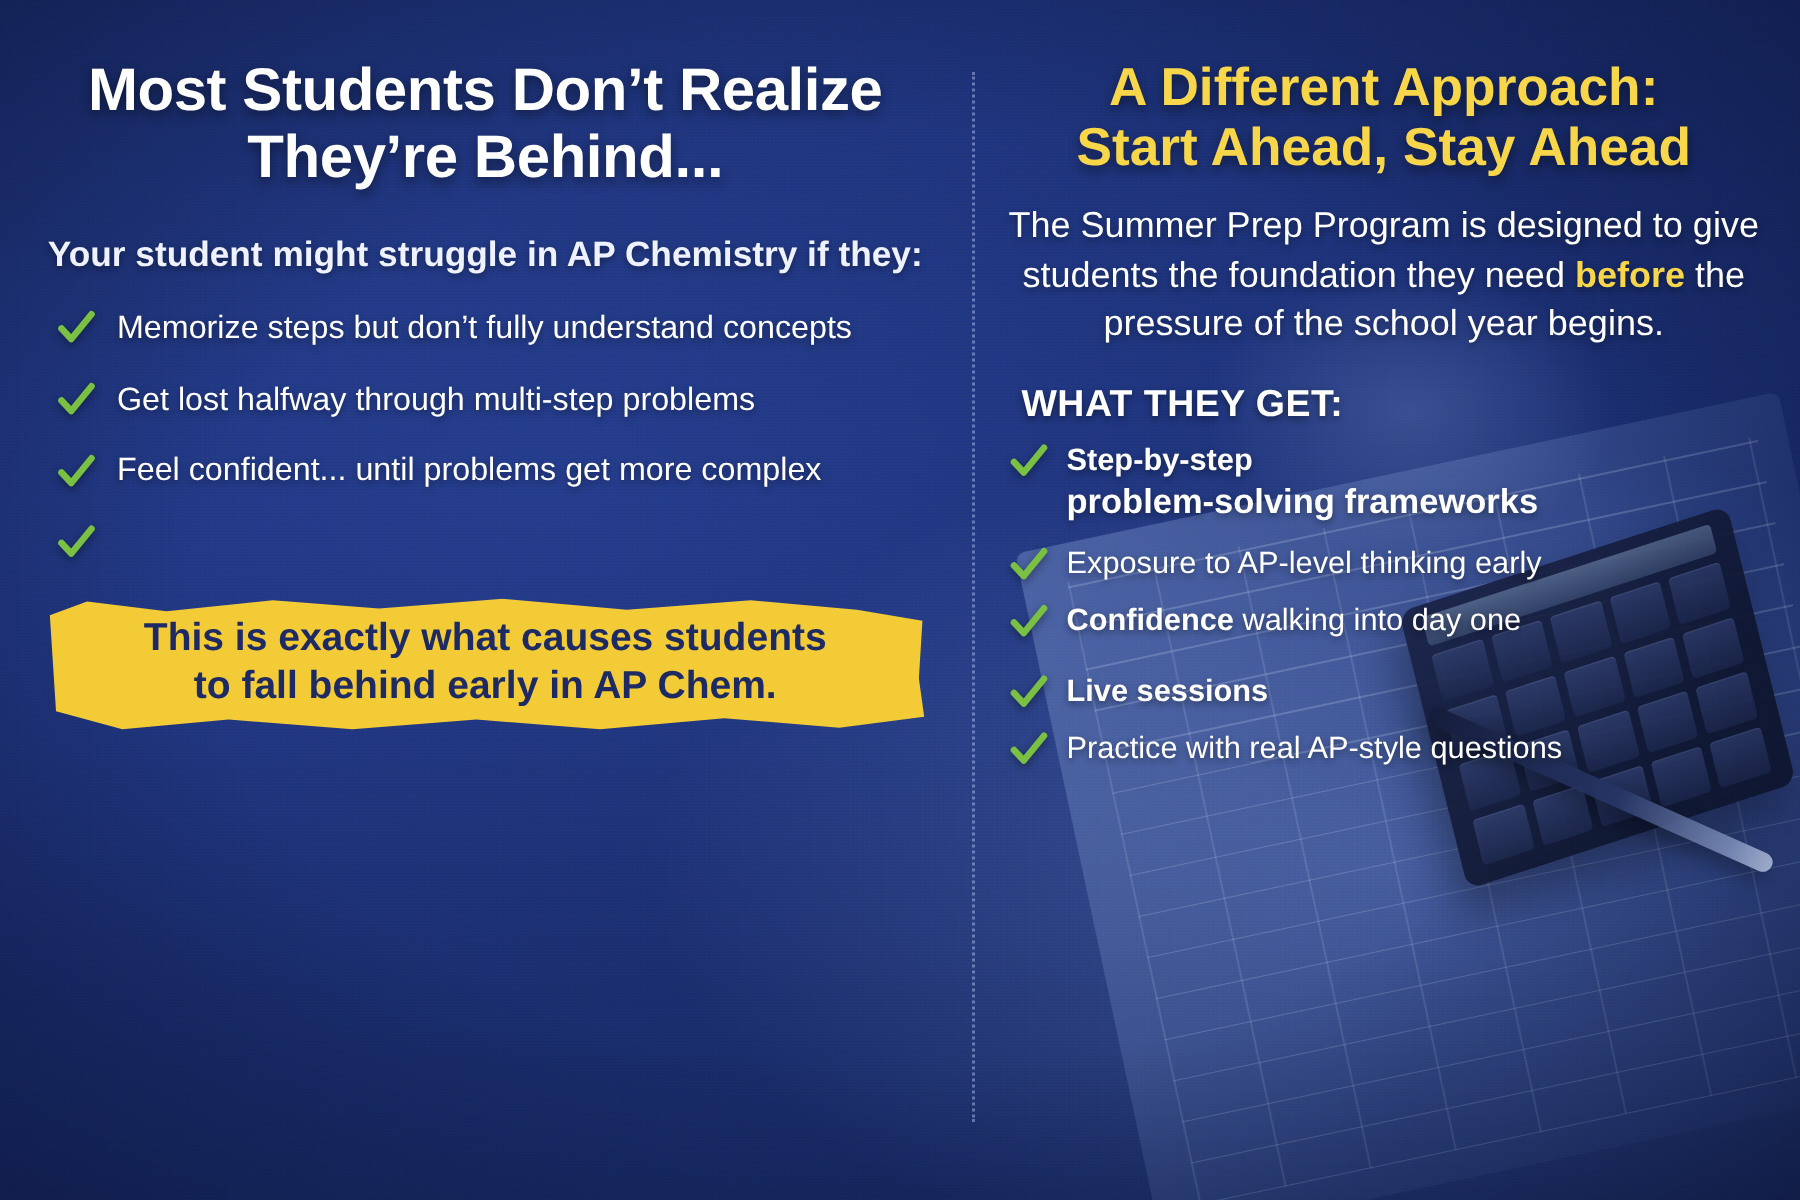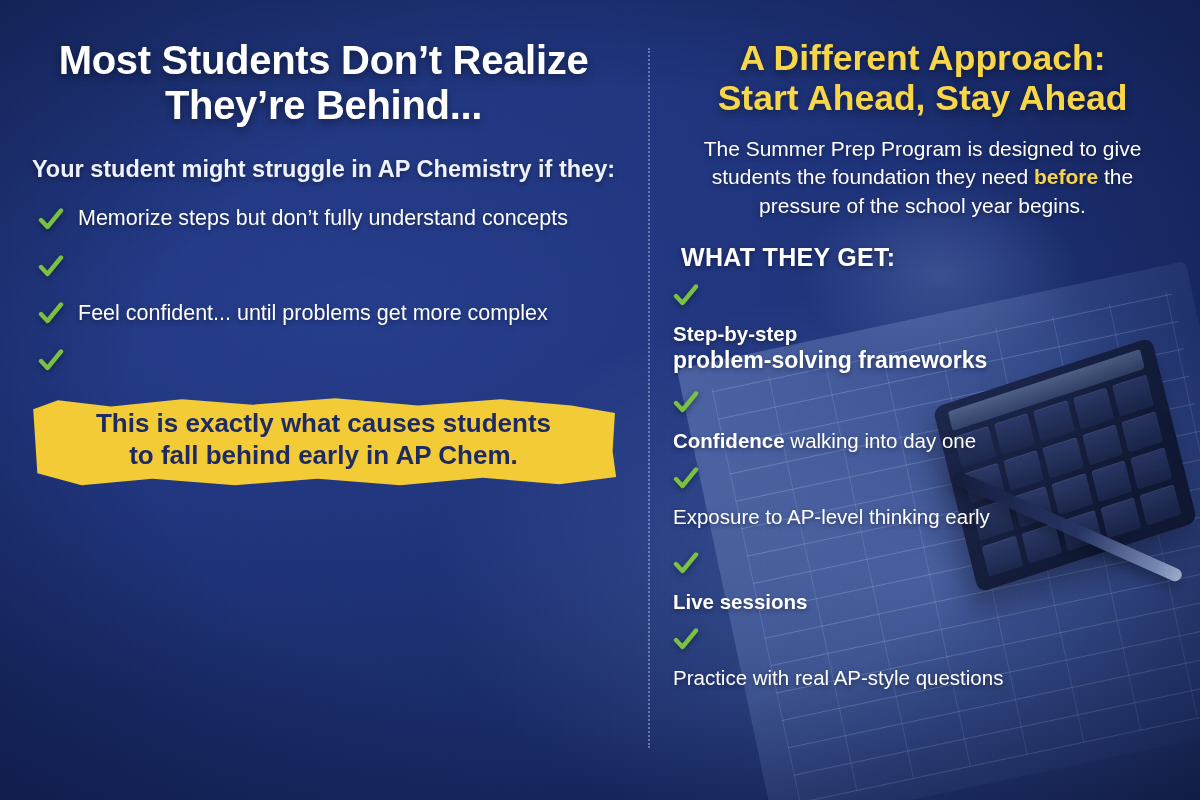--- a/index.html
+++ b/index.html
@@ -149,21 +149,21 @@
     text-align: center;
     color: #eef2ff;
     font-size: 23.5px;
     font-weight: 600;
     text-shadow: 0 2px 5px rgba(0,0,0,.4);
   }
 
   .bullets-left { margin: 22px 0 0 10px; }
   .bullet {
     display: flex;
-    align-items: flex-end;
+    align-items: center;
     gap: 14px;
     margin-bottom: 20px;
   }
   .check {
     flex: 0 0 auto;
     width: 26px; height: 26px;
     position: relative;
     margin-top: 1px;
   }
   .check svg { display: block; width: 26px; height: 26px; filter: drop-shadow(0 2px 3px rgba(0,0,0,.4)); }
@@ -201,36 +201,36 @@
     font-weight: bold;
     font-size: 35.5px;
     line-height: 1.14;
     text-shadow: 0 3px 8px rgba(0,0,0,.45);
   }
   .headline-right .r2 { display: block; }
   .intro-right {
     margin-top: 16px;
     text-align: center;
     color: #ffffff;
-    font-size: 21px;
+    font-size: 24px;
     line-height: 1.36;
     text-shadow: 0 2px 5px rgba(0,0,0,.4);
   }
   .intro-right .hl { color: #f8d64a; font-weight: bold; }
 
   .what-they-get {
     margin: 22px 0 10px 12px;
     color: #ffffff;
     font-weight: bold;
     font-size: 25px;
     letter-spacing: .3px;
     text-shadow: 0 2px 5px rgba(0,0,0,.45);
   }
   .bullets-right { margin-left: 4px; }
-  .bullet-r { display: flex; align-items: flex-start; gap: 12px; margin-bottom: 14px; flex-direction: column; }
+  .bullet-r { display: flex; align-items: flex-start; gap: 12px; margin-bottom: 14px; }
   .bullet-r .txt { color: #fff; font-size: 20.5px; line-height: 1.26; text-shadow: 0 2px 5px rgba(0,0,0,.4); }
   .bullet-r .txt b { font-weight: bold; }
   .bullet-r .txt .sub { display: block; font-weight: bold; font-size: 23px; }
   .tight { margin-bottom: 11px; }
   .gap-top { margin-top: 20px; }
 </style>
 </head>
 <body>
 
 <div id="canvas">
@@ -292,20 +292,21 @@
           </span>
           <span class="bullet-text">Memorize steps but don’t fully understand concepts</span>
         </div>
 
         <div class="bullet">
           <span class="check">
             <svg viewBox="0 0 26 26">
                 <path d="M3 13 L9.5 20 L23 3.5" fill="none" stroke="#7ac143" stroke-width="4.4" stroke-linecap="round" stroke-linejoin="round"></path>
               </svg>
           </span>
+          <span class="bullet-text">Get lost halfway through multi-step problems</span>
         </div>
 
         <div class="bullet">
           <span class="check">
             <svg viewBox="0 0 26 26">
                 <path d="M3 13 L9.5 20 L23 3.5" fill="none" stroke="#7ac143" stroke-width="4.4" stroke-linecap="round" stroke-linejoin="round"></path>
               </svg>
           </span>
           <span class="bullet-text">Feel confident... until problems get more complex</span>
         </div>
@@ -354,30 +355,30 @@
           </span>
         </div>
 
 
         <div class="bullet-r tight">
           <span class="check">
             <svg viewBox="0 0 26 26">
                 <path d="M3 13 L9.5 20 L23 3.5" fill="none" stroke="#7ac143" stroke-width="4.4" stroke-linecap="round" stroke-linejoin="round"></path>
               </svg>
           </span>
+          <span class="txt"><span>Exposure to AP-level thinking early</span></span>
+        </div>
+
+        <div class="bullet-r tight">
+          <span class="check">
+            <svg viewBox="0 0 26 26">
+                <path d="M3 13 L9.5 20 L23 3.5" fill="none" stroke="#7ac143" stroke-width="4.4" stroke-linecap="round" stroke-linejoin="round"></path>
+              </svg>
+          </span>
           <span class="txt"><b>Confidence</b><span> walking into day one</span></span>
-        </div>
-
-        <div class="bullet-r tight">
-          <span class="check">
-            <svg viewBox="0 0 26 26">
-                <path d="M3 13 L9.5 20 L23 3.5" fill="none" stroke="#7ac143" stroke-width="4.4" stroke-linecap="round" stroke-linejoin="round"></path>
-              </svg>
-          </span>
-          <span class="txt"><span>Exposure to AP-level thinking early</span></span>
         </div>
 
         <div class="bullet-r tight gap-top">
           <span class="check">
             <svg viewBox="0 0 26 26">
                 <path d="M3 13 L9.5 20 L23 3.5" fill="none" stroke="#7ac143" stroke-width="4.4" stroke-linecap="round" stroke-linejoin="round"></path>
               </svg>
           </span>
           <span class="txt"><b>Live sessions</b></span>
         </div>

